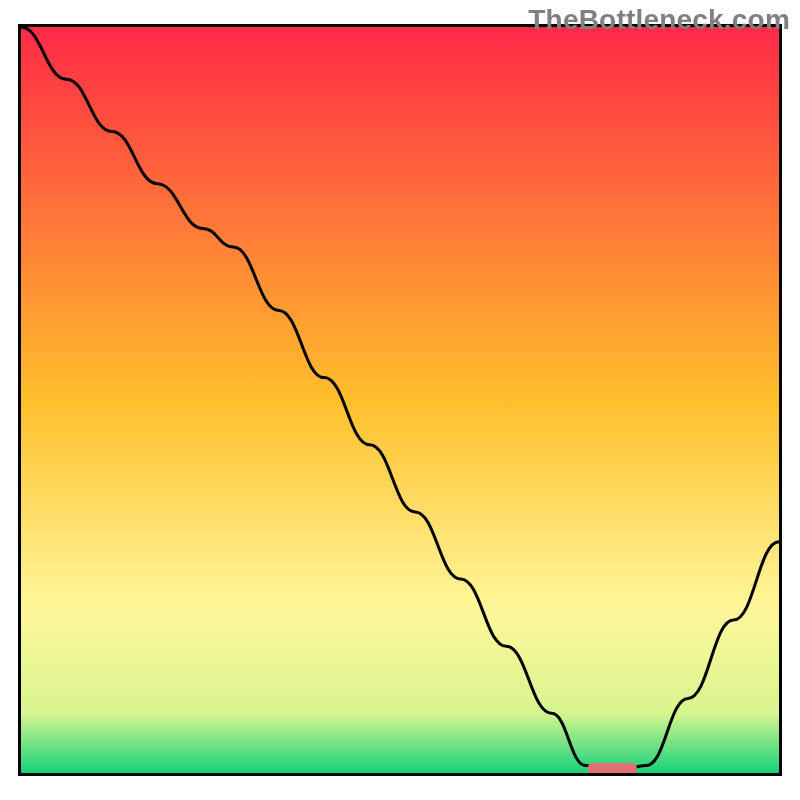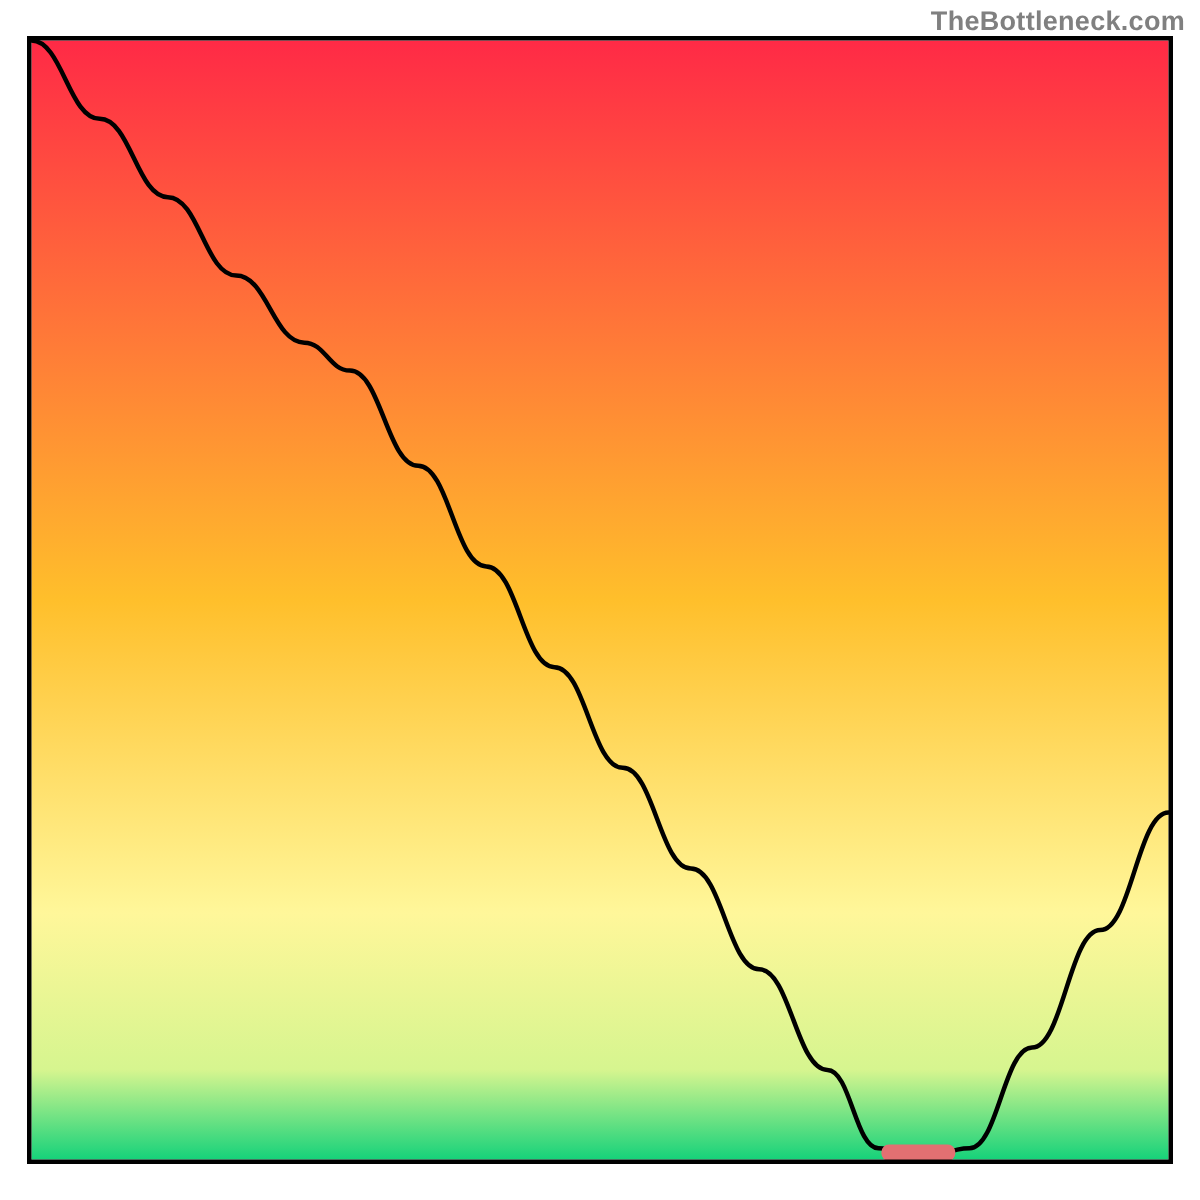--- a/index.html
+++ b/index.html
@@ -13,21 +13,21 @@
   }
   .chart-wrap {
     position: relative;
     width: 800px;
     height: 800px;
   }
   .watermark {
     position: absolute;
     top: 4px;
     right: 10px;
-    font-size: 18px;
+    font-size: 28px;
     font-weight: 600;
     color: #808080;
     letter-spacing: 0.2px;
   }
   svg.plot {
     position: absolute;
     left: 0;
     top: 0;
     width: 800px;
     height: 800px;

